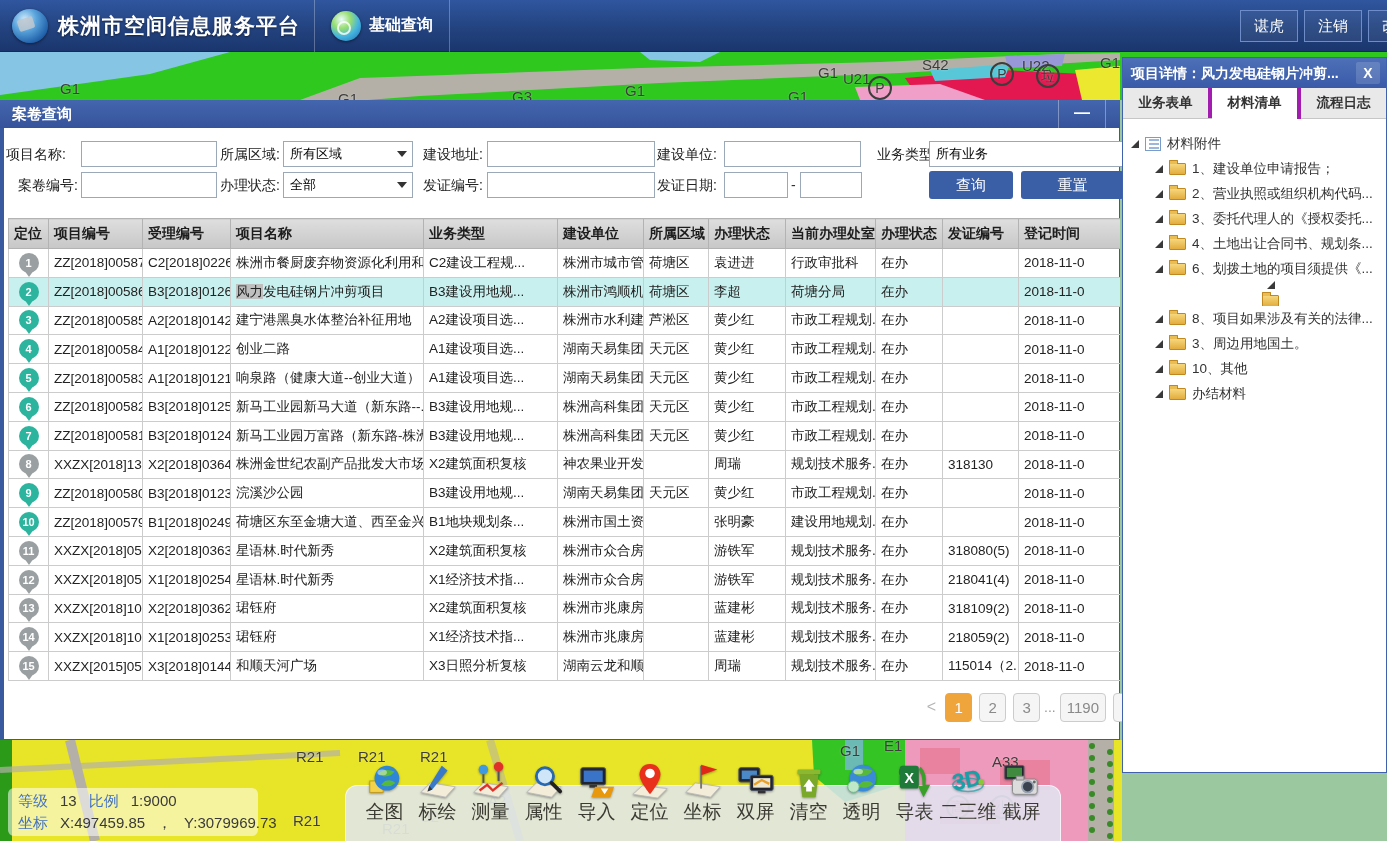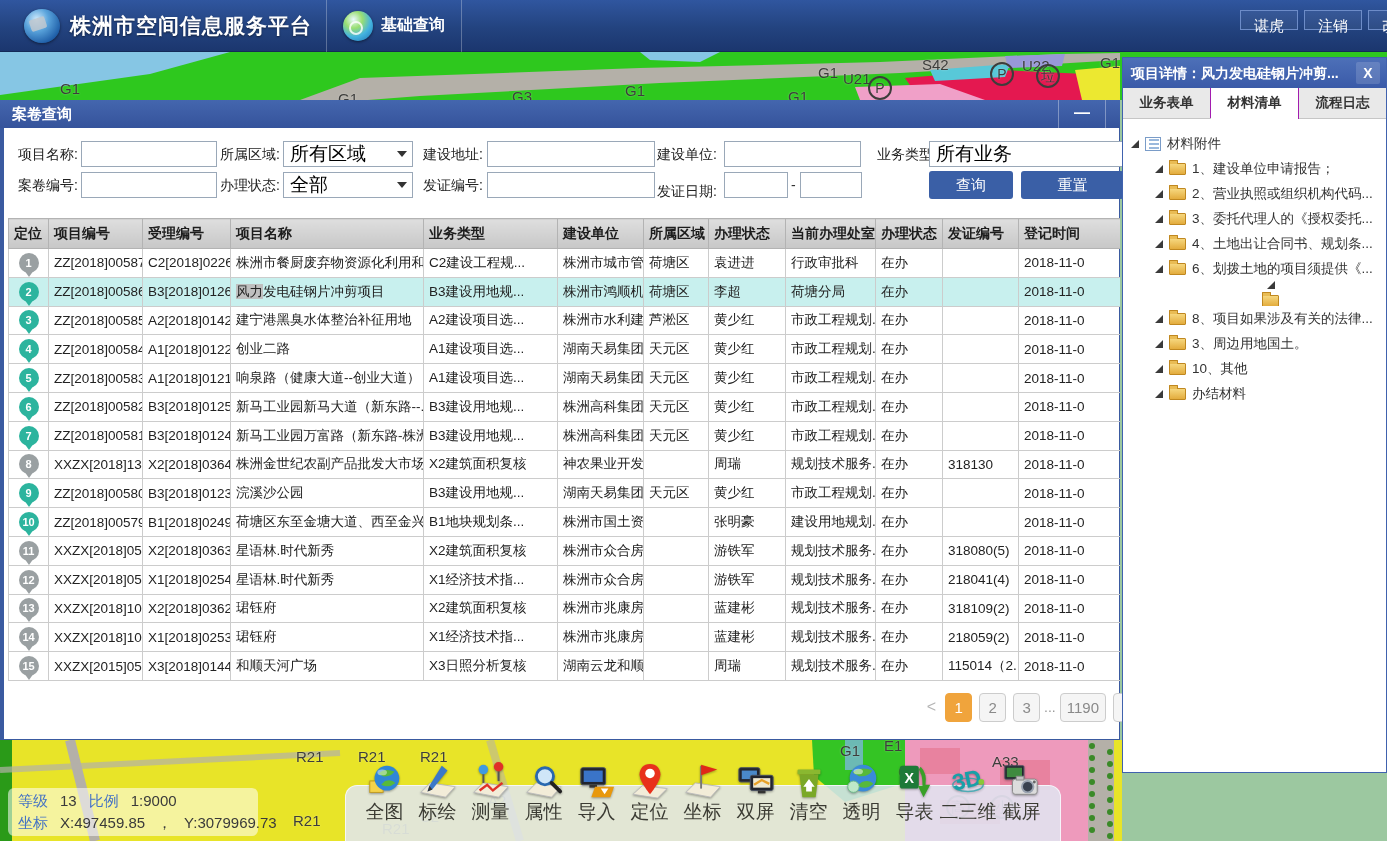--- a/index.html
+++ b/index.html
@@ -3,38 +3,38 @@
 <meta charset="utf-8">
 <style>
   * { margin:0; padding:0; box-sizing:border-box; }
   html,body { width:1387px; height:841px; overflow:hidden; font-family:"Liberation Sans","DejaVu Sans",sans-serif; }
   #root { position:relative; width:1387px; height:841px; overflow:hidden; background:#888; }
 
   
   #navbar { position:absolute; left:0; top:0; width:1387px; height:52px; z-index:40;
     background:linear-gradient(180deg,#30569f 0%,#23437f 55%,#1b366e 100%);
     border-bottom:1px solid #142a57; display:flex; align-items:center; }
-  .brand { display:flex; align-items:center; gap:10px; padding-left:12px; height:100%;margin-left:12px; }
+  .brand { display:flex; align-items:center; gap:10px; padding-left:12px; height:100%; }
   .logo-globe { width:36px; height:34px; border-radius:50%;
     background:radial-gradient(circle at 35% 30%, #cfeafc 0%, #5aa4dc 35%, #1f5fa8 75%, #123c74 100%);
     position:relative; box-shadow:0 1px 3px rgba(0,0,0,.5); }
   .logo-globe::after { content:""; position:absolute; left:6px; top:9px; width:16px; height:12px;
     background:#bfc8cf; border-radius:2px; transform:rotate(-18deg); opacity:.85; }
   .brand-title { color:#fff; font-size:21px; font-weight:bold; letter-spacing:1px; text-shadow:0 1px 2px rgba(0,0,0,.5); }
   .nav-sep { width:1px; height:52px; background:rgba(255,255,255,.28); margin:0 0 0 14px; }
   .nav-tab { display:flex; align-items:center; gap:8px; padding:0 16px; height:52px; cursor:pointer;
     border-right:1px solid rgba(255,255,255,.28); }
   .tab-globe { width:30px; height:30px; border-radius:50%;
     background:radial-gradient(circle at 35% 28%, #eafaff 0%, #9adf72 30%, #44b3e0 60%, #1a6fae 100%);
     box-shadow:0 1px 3px rgba(0,0,0,.5); position:relative; }
   .tab-globe::after { content:""; position:absolute; left:6px; top:10px; width:10px; height:10px;
     border:2px solid #fff; border-radius:50%; opacity:.8; }
   .nav-tab-label { color:#fff; font-size:16px; font-weight:bold; }
   #nav-buttons { position:absolute; left:1240px; top:10px; display:flex; gap:6px; }
-  .nav-btn { height:20px; padding:0 13px; background:rgba(255,255,255,.06); border:1px solid #6d8cc8;
+  .nav-btn { height:32px; padding:0 13px; background:rgba(255,255,255,.06); border:1px solid #6d8cc8;
     color:#fff; font-size:15px; line-height:30px; cursor:pointer; white-space:nowrap; }
 
   
   #map { position:absolute; left:0; top:0; z-index:0; }
   #map-labels { position:absolute; left:0; top:0; width:1387px; height:841px; z-index:1; pointer-events:none; }
   .mlabel { position:absolute; font-size:15px; color:#3d3d3b; text-shadow:0 0 2px rgba(255,255,255,.4); }
   .mlabel.circ { width:24px; height:24px; border:2px solid #3d3d3b; border-radius:50%;
     text-align:center; line-height:21px; font-size:14px; }
   .mlabel.faint { opacity:.4; }
 
@@ -57,21 +57,21 @@
   #query-panel { position:absolute; left:0; top:100px; width:1120px; height:640px; z-index:10;
     background:#fff; border-left:4px solid #3a5aa0; border-right:1px solid #3a5aa0; border-bottom:1px solid #3a5aa0; }
   #qp-titlebar { position:absolute; left:-4px; top:0; width:1120px; height:28px;
     background:linear-gradient(180deg,#4466ae,#35539b); color:#fff; font-size:15px; font-weight:bold;
     line-height:28px; padding-left:12px; }
   #qp-min { position:absolute; right:14px; top:0; width:48px; height:28px; text-align:center; color:#fff;
     font-weight:bold; border-left:1px solid rgba(255,255,255,.35); border-right:1px solid rgba(255,255,255,.35);
     cursor:pointer; line-height:26px; font-size:16px; }
   .f-lab { position:absolute; width:60px; text-align:right; font-size:14px; color:#222; line-height:26px; white-space:nowrap; }
   .f-inp { position:absolute; height:26px; border:1px solid #9aa8b8; background:#fff; font-size:13px; padding:0 4px; }
-  .f-sel { position:absolute; height:26px; border:1px solid #9aa8b8; background:#fff; font-size:19px;
+  .f-sel { position:absolute; height:26px; border:1px solid #9aa8b8; background:#fff; font-size:13px;
     line-height:24px; padding:0 18px 0 6px; cursor:pointer; white-space:nowrap; overflow:hidden; }
   .f-sel .arr { position:absolute; right:5px; top:9px; width:0; height:0;
     border-left:5px solid transparent; border-right:5px solid transparent; border-top:6px solid #333; }
   .f-btn { position:absolute; height:28px; background:#3a5fa6; color:#fff; border:none; border-radius:3px;
     font-size:15px; cursor:pointer; }
   .f-dash { position:absolute; font-size:14px; color:#333; line-height:26px; }
 
   
   #tbl-wrap { position:absolute; left:4px; top:118px; width:1112px; height:463px; overflow:hidden; }
   table#case-table { border-collapse:collapse; table-layout:fixed; width:1120px; }
@@ -100,21 +100,21 @@
 
   
   #detail-panel { position:absolute; left:1122px; top:57px; width:265px; height:716px; z-index:20;
     background:#fff; border:1px solid #40untested62ae; border:1px solid #4062ae; }
   #dp-header { height:30px; background:linear-gradient(180deg,#4d70b8,#3a5aa8); color:#fff; font-size:14px;
     font-weight:bold; line-height:30px; padding:0 8px; position:relative; white-space:nowrap; overflow:hidden; }
   #dp-close { position:absolute; right:6px; top:4px; width:24px; height:22px; text-align:center; line-height:22px;
     background:rgba(255,255,255,.15); border-radius:2px; cursor:pointer; font-weight:bold; font-size:14px; }
   #dp-tabs { display:flex; height:31px; background:#e9e9e9; border-bottom:1px solid #c6c6c6; }
   .dp-tab { flex:1; text-align:center; line-height:30px; font-size:13.5px; font-weight:bold; color:#333;
-    background:#e9e9e9; border-right:1px solid #a21caf; cursor:pointer; }
+    background:#e9e9e9; border-right:4px solid #a21caf; cursor:pointer; }
   .dp-tab:last-child { border-right:none; }
   .dp-tab.active { background:#fff; margin-bottom:-1px; }
   #tree { padding-top:12px; }
   .tree-row { display:flex; align-items:center; gap:6px; height:25px; cursor:pointer; white-space:nowrap; overflow:hidden; }
   .tri { width:0; height:0; border-right:8px solid #3a3a3a; border-top:8px solid transparent; flex:0 0 auto; }
   .folder { width:17px; height:12px; background:linear-gradient(180deg,#f6d77e,#e3ac3d); border:1px solid #c08820;
     border-radius:1px; position:relative; flex:0 0 auto; }
   .folder::before { content:""; position:absolute; left:-1px; top:-4px; width:7px; height:3px;
     background:#e9bc54; border:1px solid #c08820; border-bottom:none; border-radius:1px 1px 0 0; }
   .rooticon { width:16px; height:14px; background:#fff; border:1px solid #7a9cc8; flex:0 0 auto;
@@ -355,21 +355,21 @@
       <span class="tool-label">截屏</span>
     </div>
   </div>
 
   <div id="query-panel">
     <div id="qp-titlebar">
       <span>案卷查询</span>
       <span id="qp-min">—</span>
     </div>
 
-    <span class="f-lab" style="left:14px;top:41px;">项目名称:</span>
+    <span class="f-lab" style="left:2px;top:41px;">项目名称:</span>
     <input class="f-inp" style="left: 77px; top: 41px; width: 136px;">
     <span class="f-lab" style="left:216px;top:41px;">所属区域:</span>
     <div class="f-sel" style="left:279px;top:41px;width:130px;">
       <span>所有区域</span>
       <span class="arr"></span>
     </div>
     <span class="f-lab" style="left:419px;top:41px;">建设地址:</span>
     <input class="f-inp" style="left: 483px; top: 41px; width: 168px;">
     <span class="f-lab" style="left:653px;top:41px;">建设单位:</span>
     <input class="f-inp" style="left: 720px; top: 41px; width: 137px;">
@@ -380,21 +380,21 @@
 
     <span class="f-lab" style="left:14px;top:72px;">案卷编号:</span>
     <input class="f-inp" style="left: 77px; top: 72px; width: 136px;">
     <span class="f-lab" style="left:216px;top:72px;">办理状态:</span>
     <div class="f-sel" style="left:279px;top:72px;width:130px;">
       <span>全部</span>
       <span class="arr"></span>
     </div>
     <span class="f-lab" style="left:419px;top:72px;">发证编号:</span>
     <input class="f-inp" style="left: 483px; top: 72px; width: 168px;">
-    <span class="f-lab" style="left:653px;top:72px;margin-top:6px;">发证日期:</span>
+    <span class="f-lab" style="left:653px;top:72px;">发证日期:</span>
     <input class="f-inp" style="left: 720px; top: 72px; width: 64px;">
     <span class="f-dash" style="left:787px;top:72px;">-</span>
     <input class="f-inp" style="left: 796px; top: 72px; width: 62px;">
     <button class="f-btn" style="left:925px;top:71px;width:84px;">查询</button>
     <button class="f-btn" style="left:1017px;top:71px;width:103px;">重置</button>
 
     <div id="tbl-wrap">
       <table id="case-table">
         <colgroup>
           <col style="width:40px">

